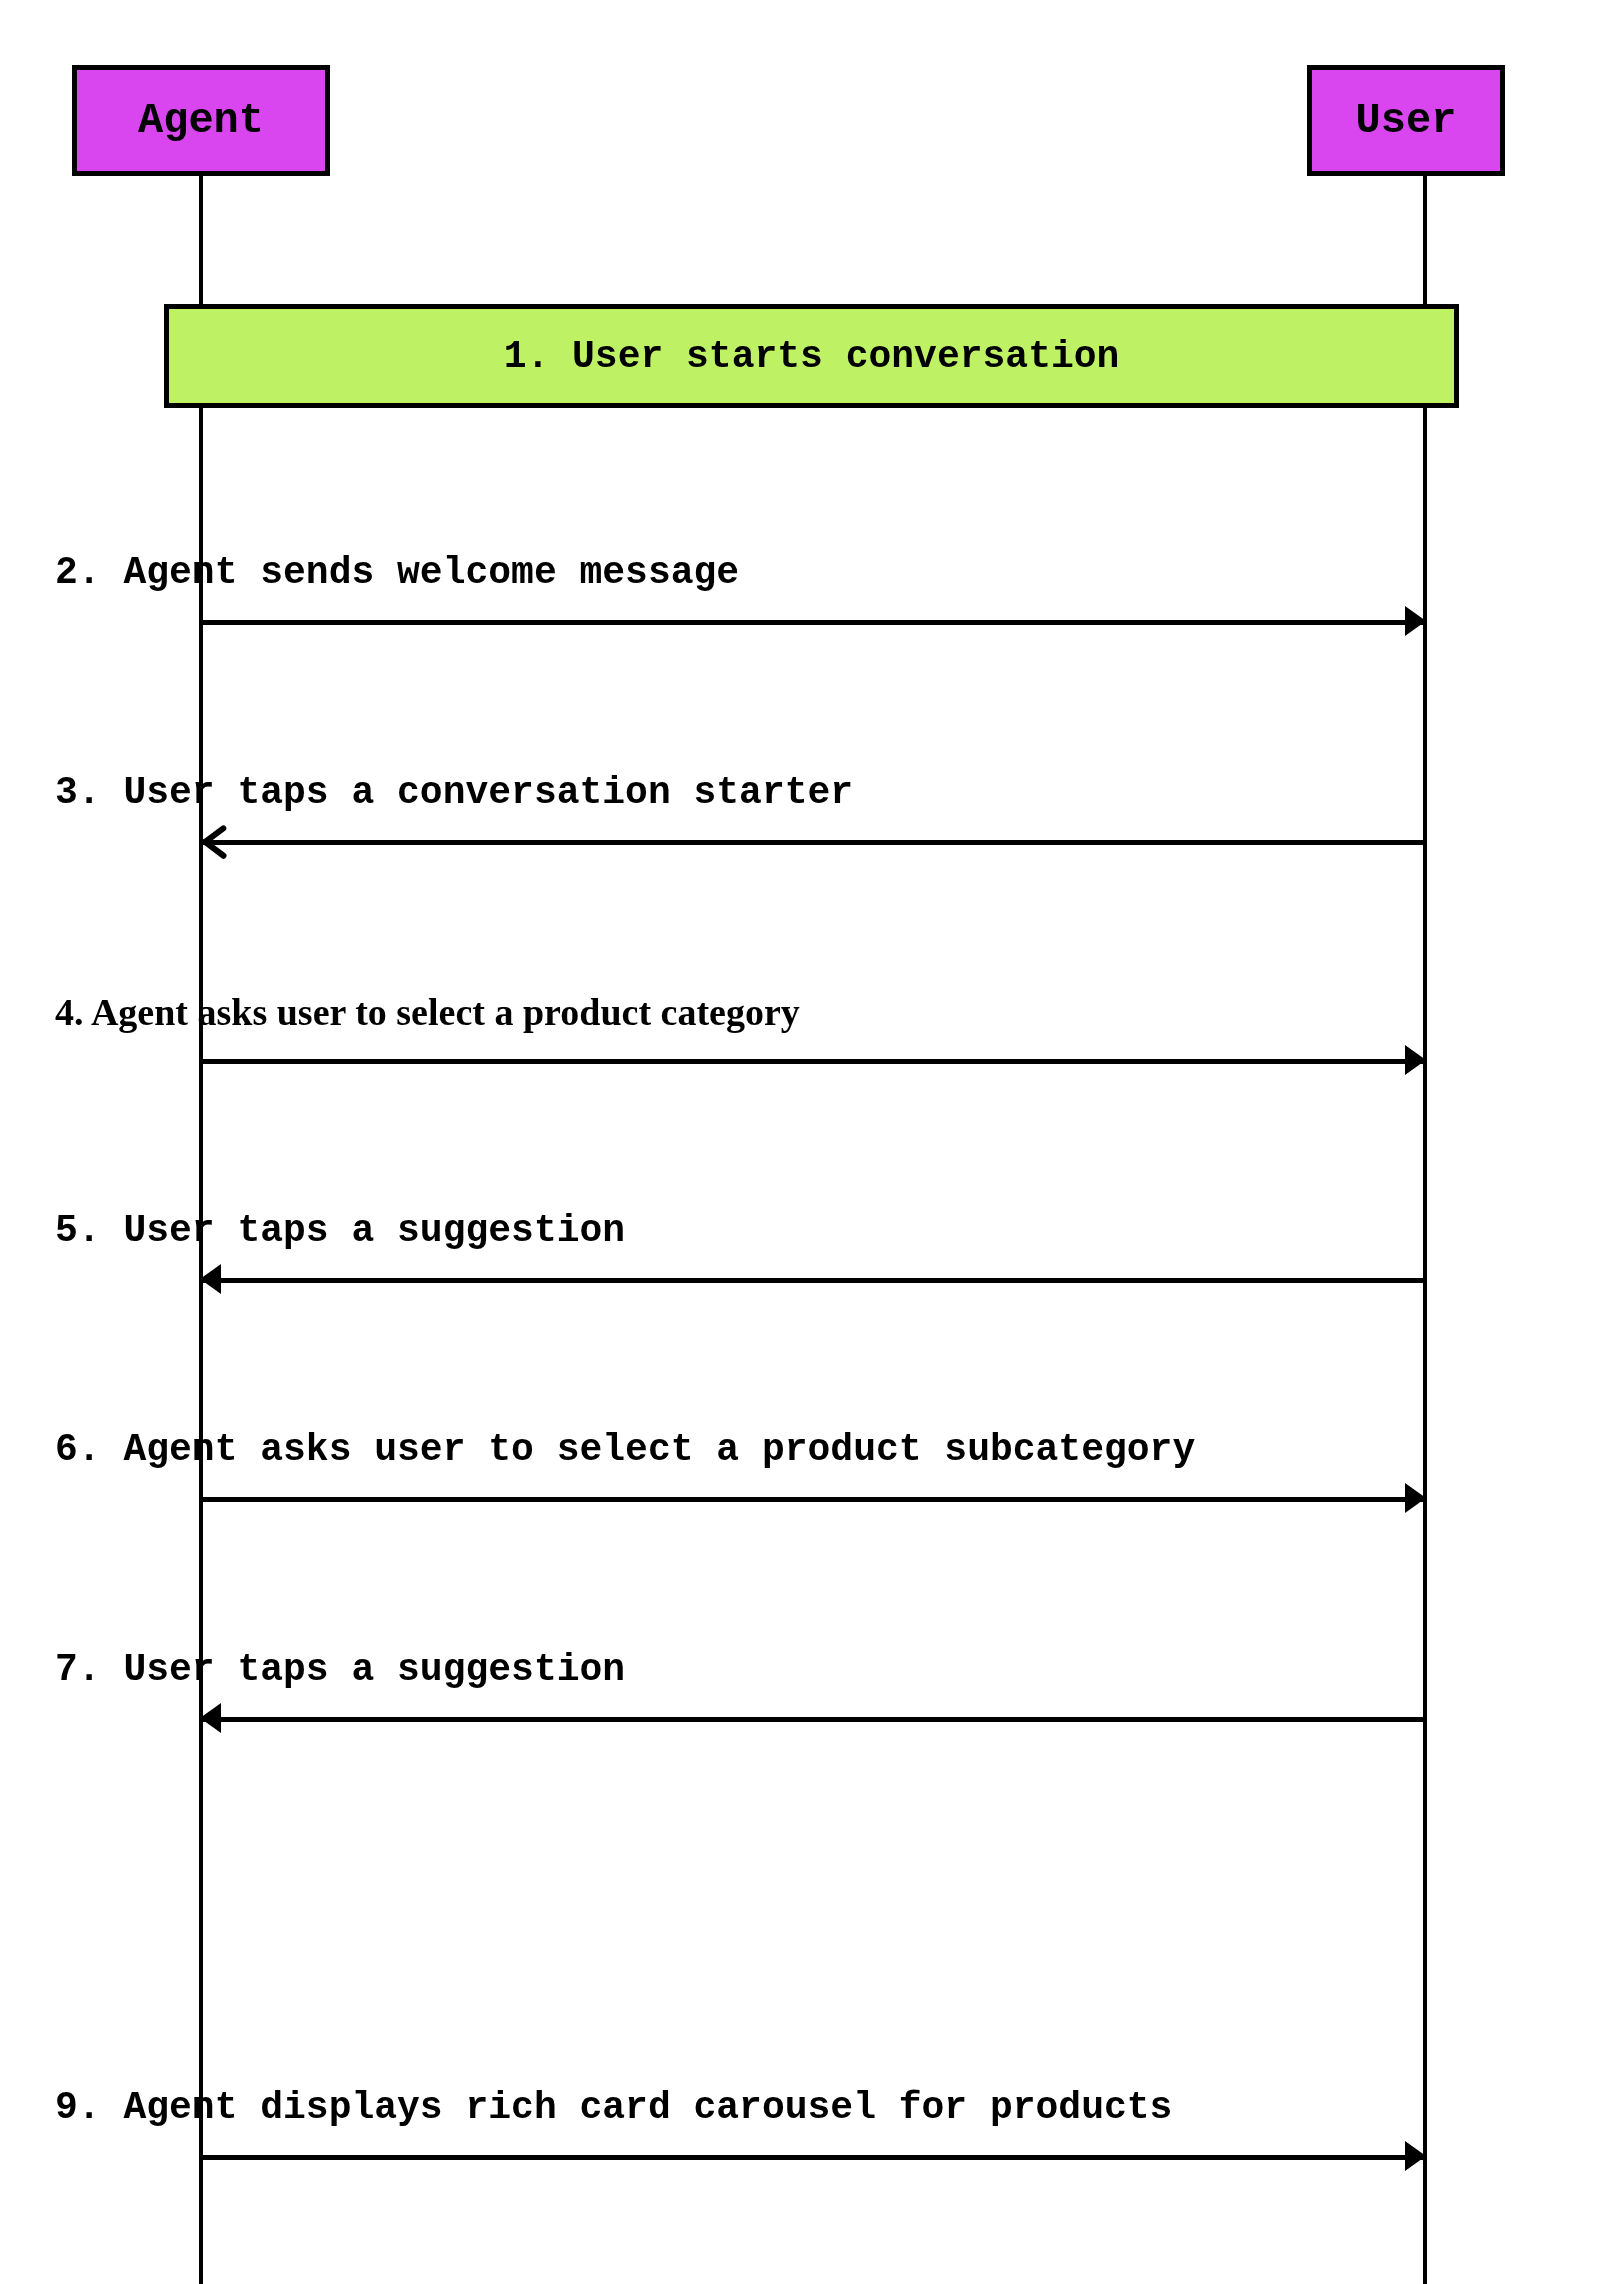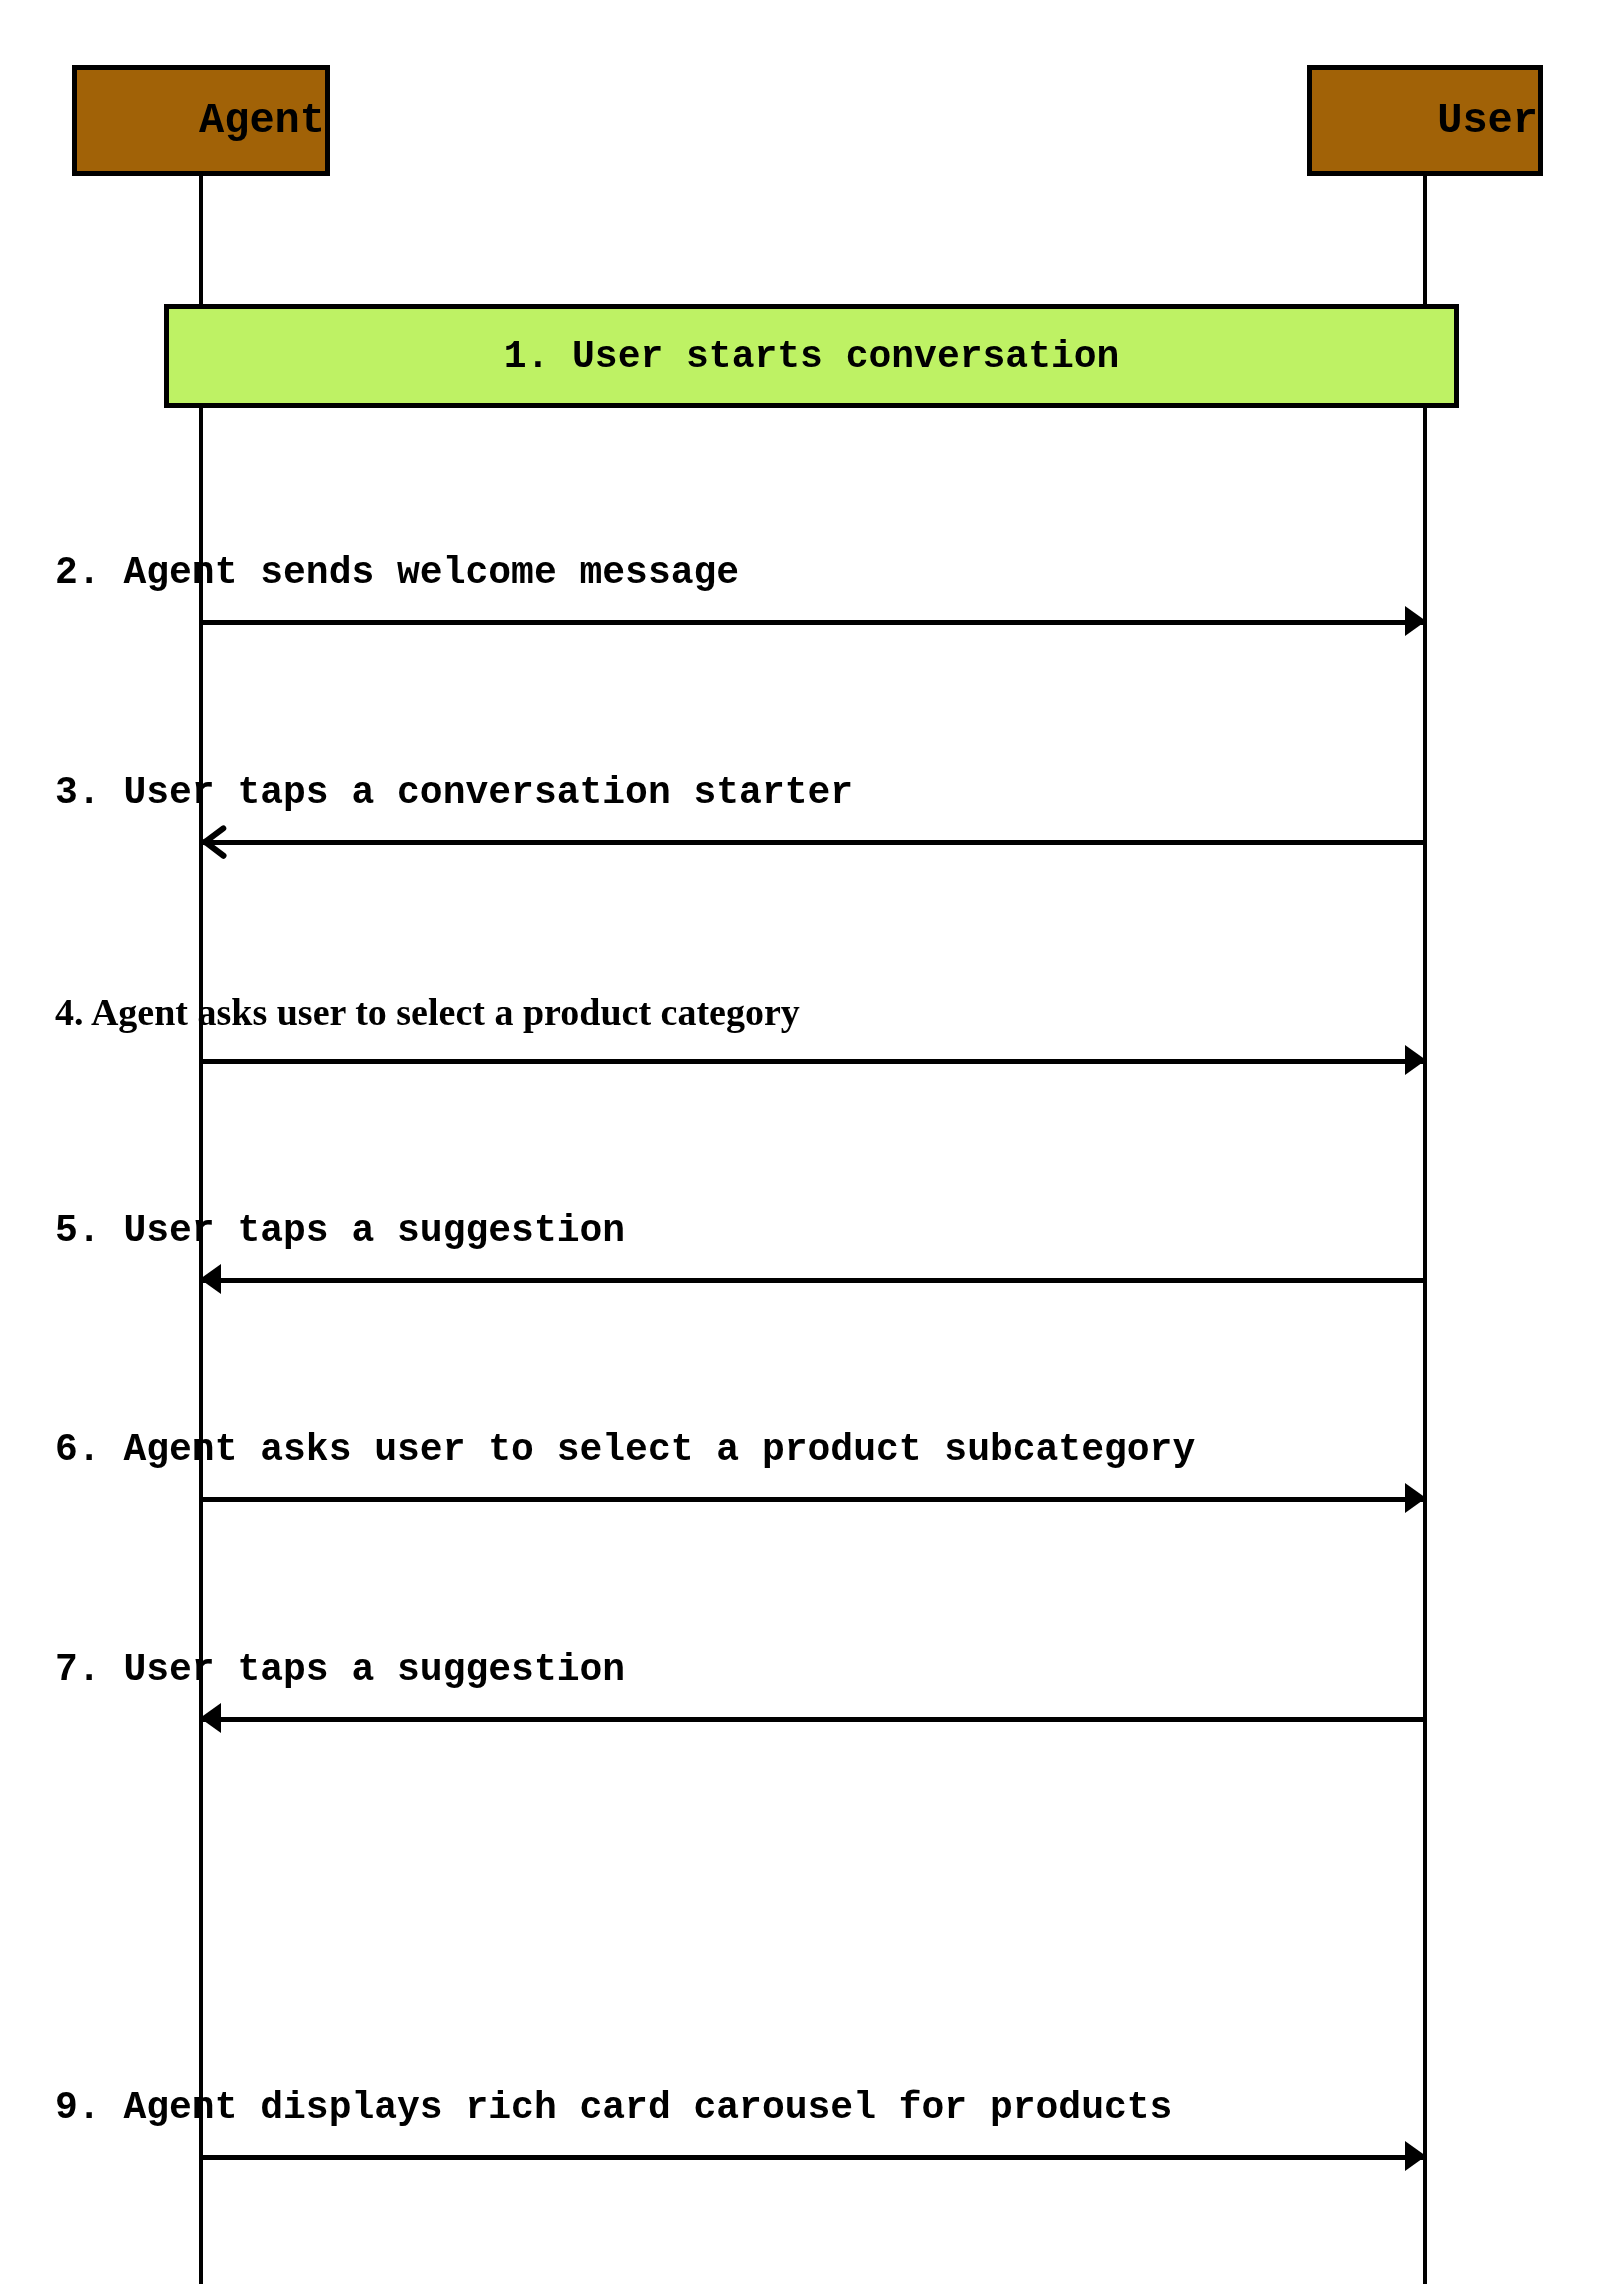--- a/index.html
+++ b/index.html
@@ -9,22 +9,22 @@
     background:#ffffff;
     font-family:"Liberation Mono","DejaVu Sans Mono",monospace;
     font-weight:bold;
     color:#000;
     overflow:hidden;
   }
   .actor{
     position:absolute;
     box-sizing:border-box;
     border:5px solid #000;
-    background:#a16207;
-    display:flex;align-items:center;justify-content:flex-end;
+    background:#d946ef;
+    display:flex;align-items:center;justify-content:center;
     font-size:42px;
     letter-spacing:0;
   }
   .lifeline{
     position:absolute;
     width:4.1px;
     background:#000;
   }
   .note{
     position:absolute;
@@ -70,21 +70,21 @@
 <body>
 
 <div class="canvas">
 
   <div class="lifeline" style="left:199px;top:174px;height:3040px;"></div>
   <div class="lifeline" style="left:1423px;top:174px;height:3040px;"></div>
 
   <div class="actor" style="left:72px;top:65px;width:258px;height:111px;">
     <span>Agent</span>
   </div>
-  <div class="actor" style="left:1307px;top:65px;width:236px;height:111px;">
+  <div class="actor" style="left:1307px;top:65px;width:198px;height:111px;">
     <span>User</span>
   </div>
 
   <div class="note" style="left:164px;top:304px;width:1295px;height:104px;">
     <span>1. User starts conversation</span>
   </div>
 
   <div class="msg" style="top:510px;">
     <div class="label">
         <span>2. Agent sends welcome message</span>

